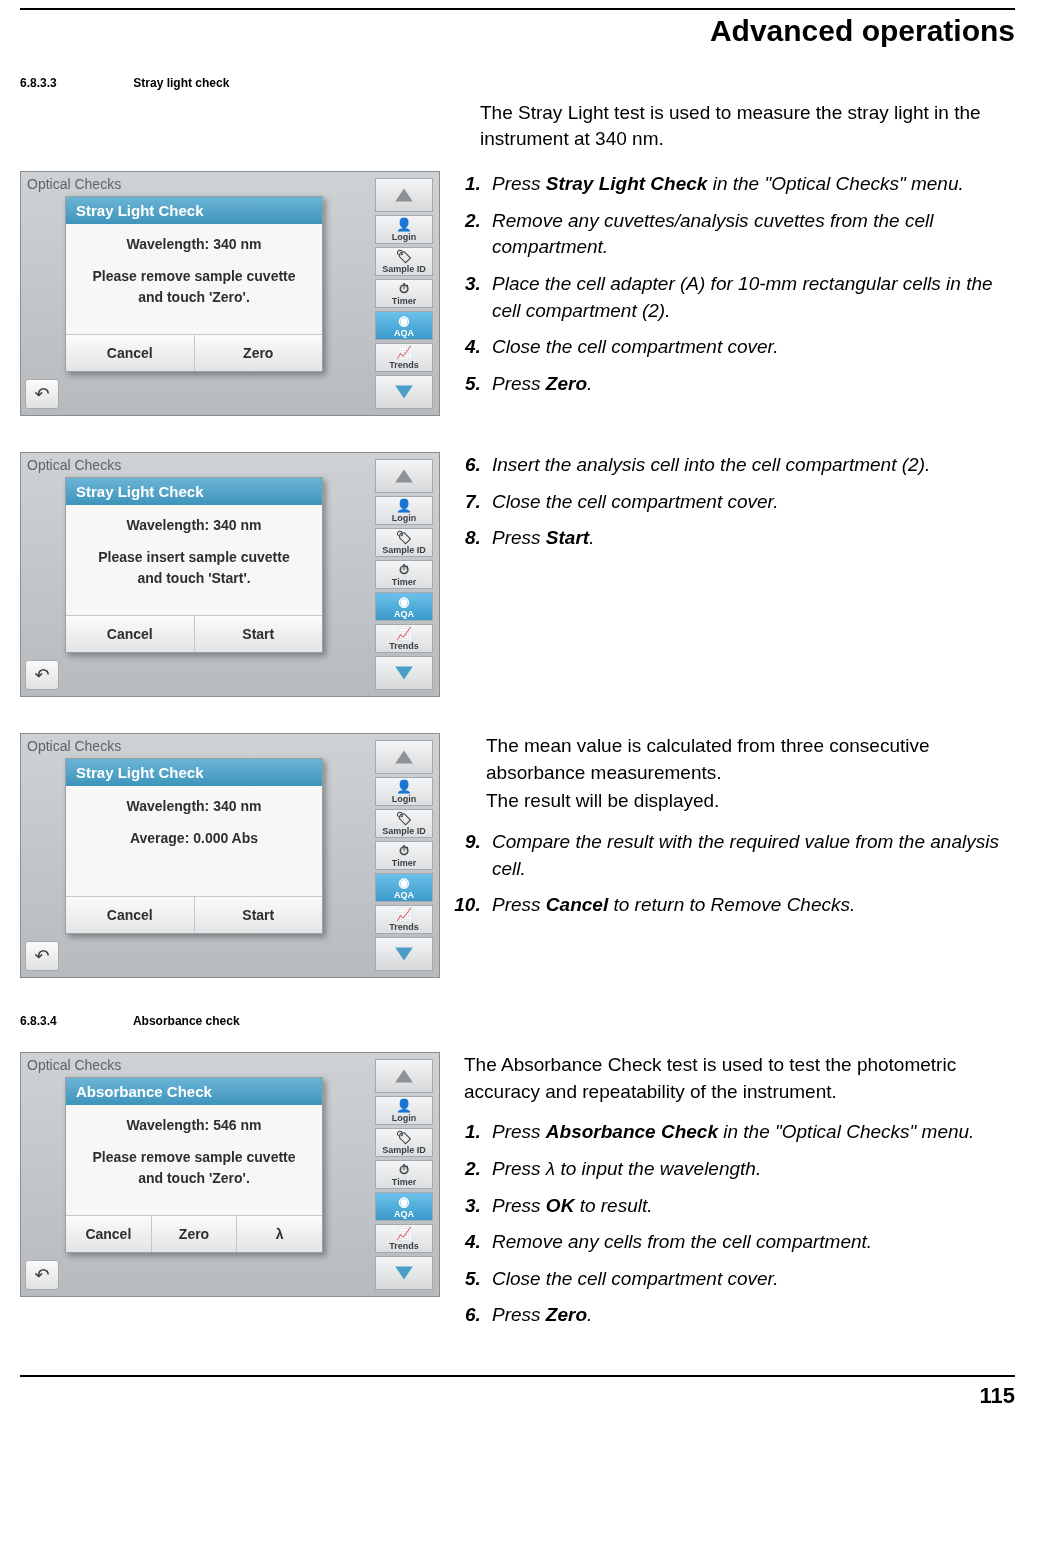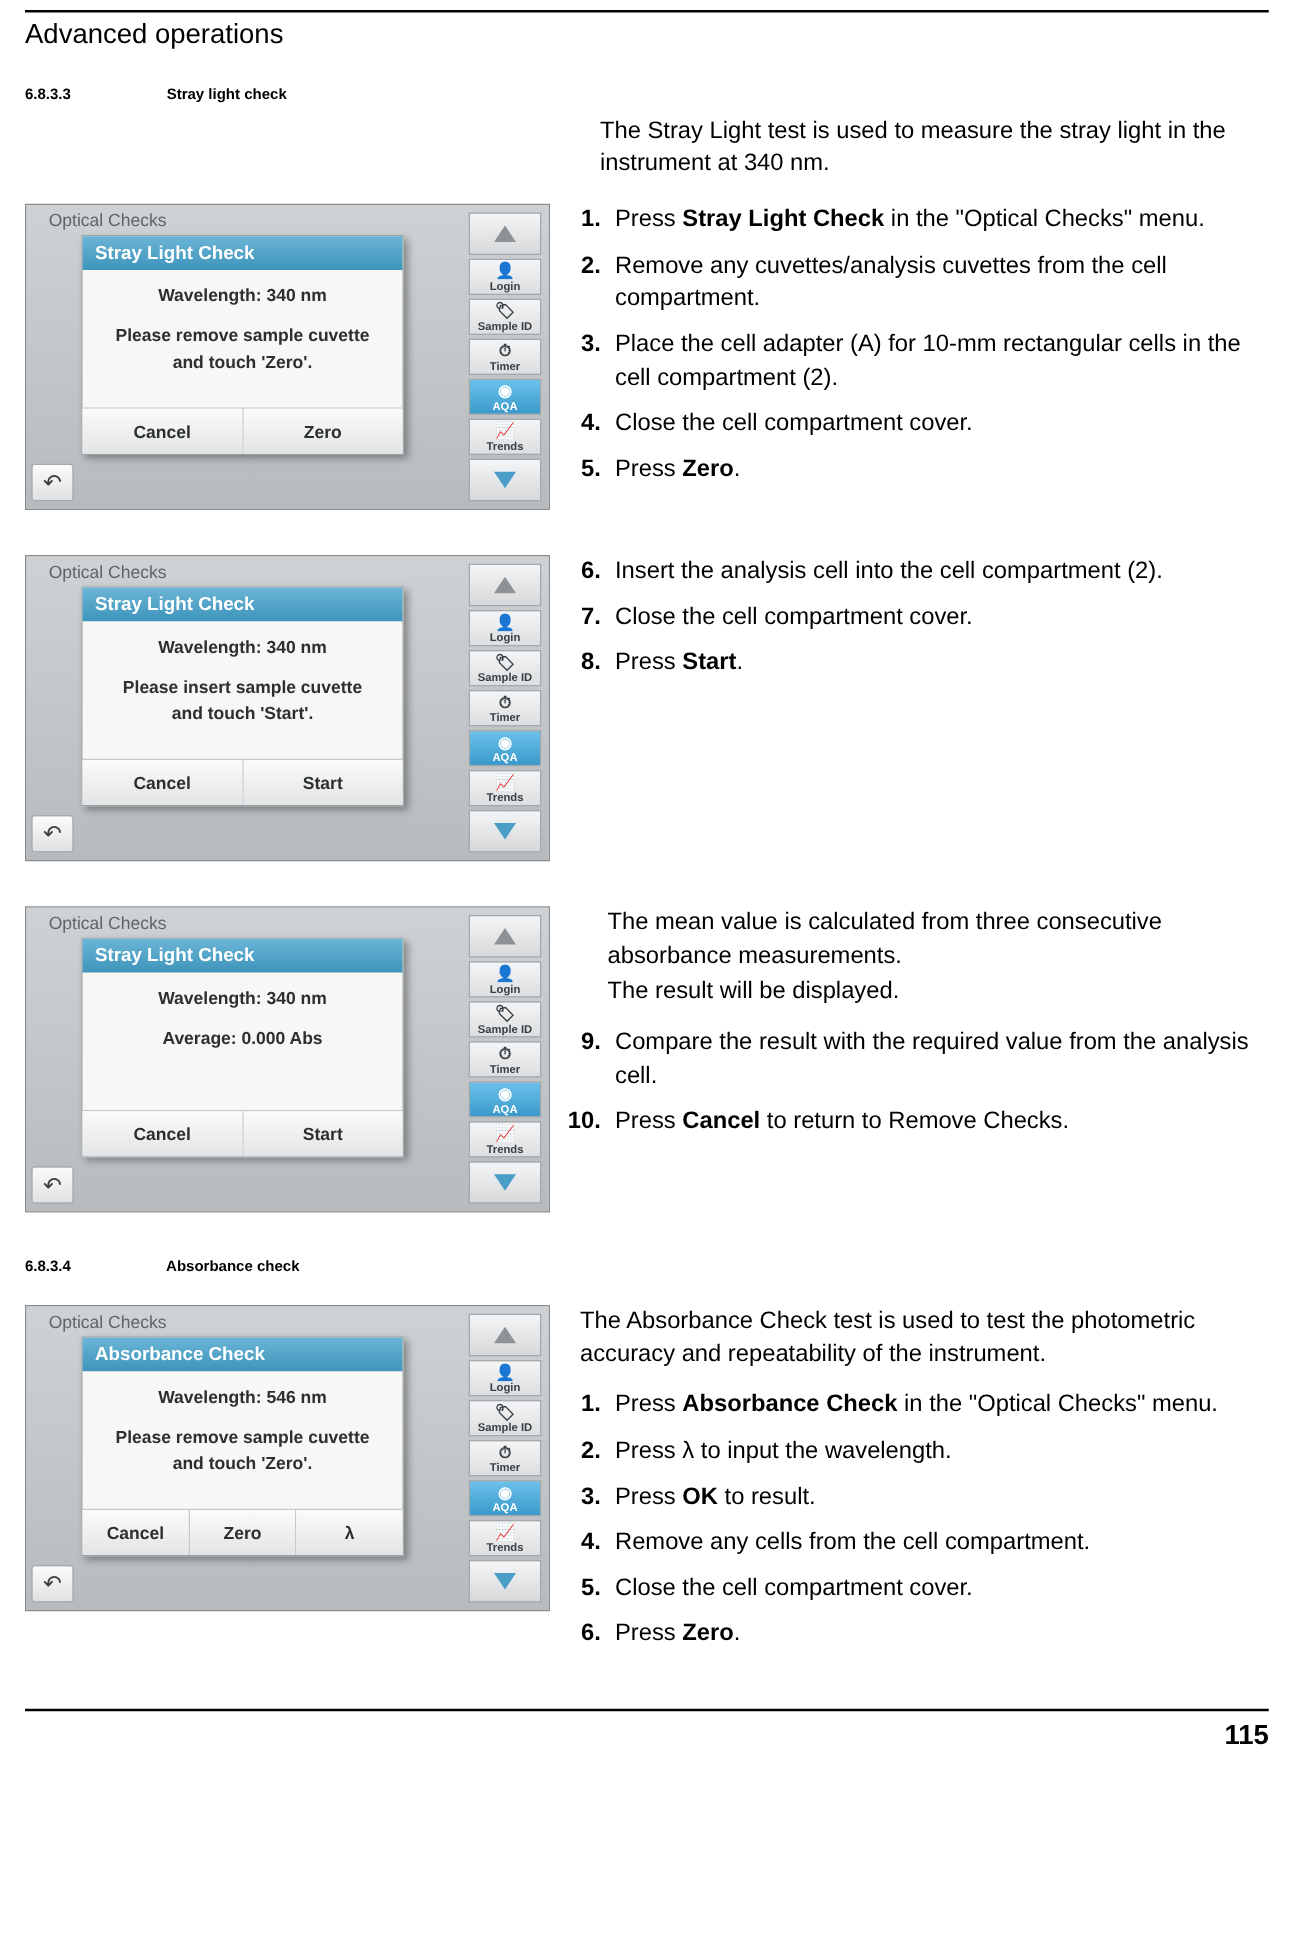--- a/index.html
+++ b/index.html
@@ -11,22 +11,23 @@
     width: 1050px;
     color: #000;
   }
   .page {
     padding: 0 35px 0 20px;
   }
   .hdr {
     border-top: 2px solid #000;
     margin-top: 8px;
     padding-top: 4px;
-    font-weight: normal;
-    font-size: 22px;
+    text-align: right;
+    font-weight: bold;
+    font-size: 30px;
   }
   .section-head {
     font-weight: bold;
     font-size: 12px;
     margin: 28px 0 10px 0;
   }
   .section-head .num { display: inline-block; width: 110px; }
   .intro {
     margin-left: 460px;
     font-size: 19px;
@@ -39,21 +40,21 @@
     gap: 24px;
     margin-bottom: 36px;
     align-items: flex-start;
   }
   .steps {
     flex: 1;
     font-size: 19px;
     line-height: 1.4;
   }
   ol.steps-list { margin: 0; padding-left: 22px; }
-  ol.steps-list li { margin-bottom: 10px; padding-left: 6px; }
+  ol.steps-list li { margin-bottom: 10px; padding-left: 6px; font-style: italic; }
   ol.steps-list li::marker { font-weight: bold; }
   .b { font-weight: bold; }
   .plain { margin: 0 0 14px 22px; }
   .footer {
     border-top: 2px solid #000;
     margin-top: 30px;
     padding-top: 6px;
     text-align: right;
     font-weight: bold;
     font-size: 22px;
@@ -64,21 +65,21 @@
     width: 420px;
     height: 245px;
     background: linear-gradient(#cfd2d4, #b7bbbd);
     position: relative;
     border: 1px solid #8a8d8f;
     flex: 0 0 420px;
     filter: blur(0.3px);
   }
   .shot .bg-label {
     position: absolute;
-    top: 4px; left: 18px;
+    top: 4px; left: 6px;
     font-size: 14px;
     color: #5e646a;
   }
   .dialog {
     position: absolute;
     left: 44px; top: 24px;
     width: 258px;
     background: #f7f7f5;
     border: 1px solid #9aa0a4;
     box-shadow: 3px 3px 6px rgba(0,0,0,0.35);

